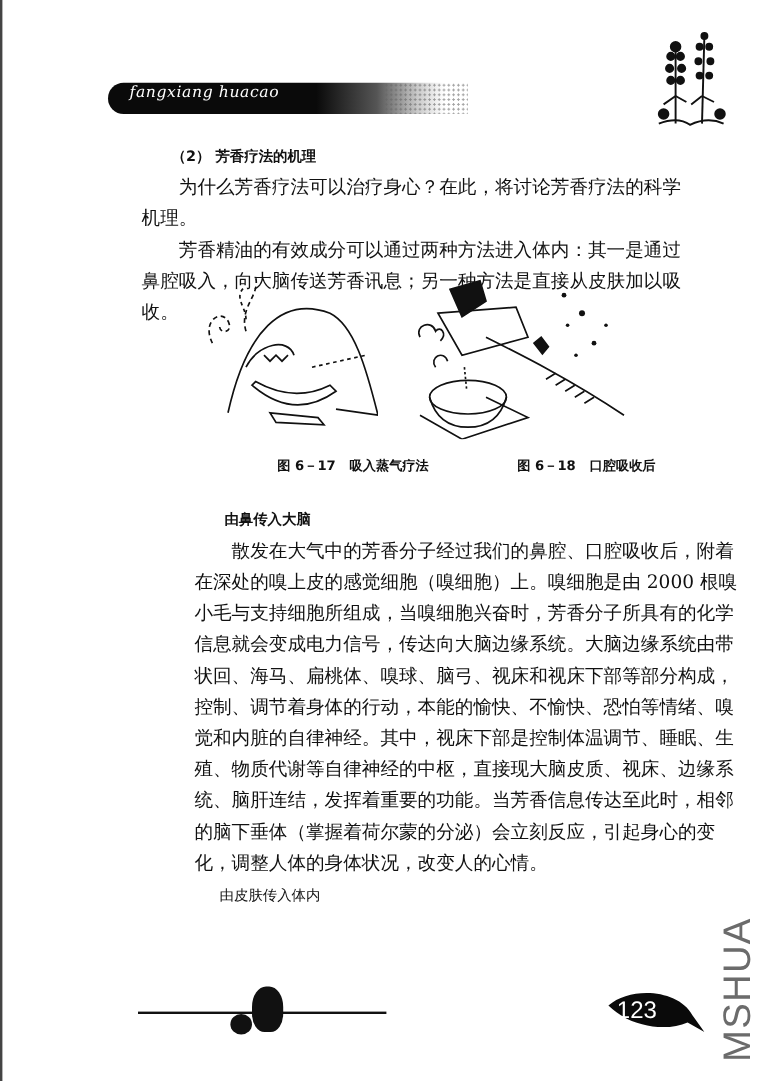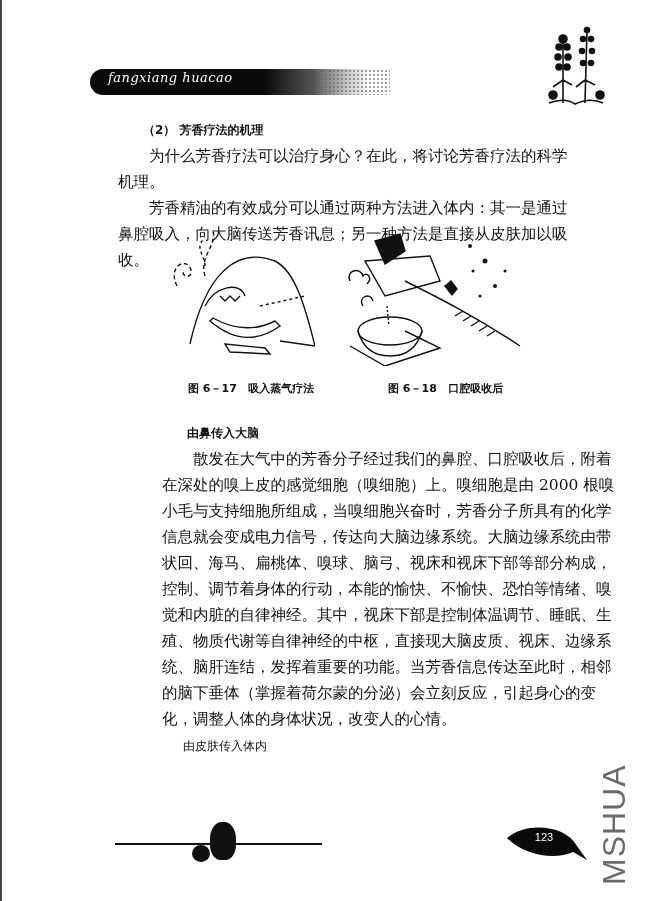--- a/index.html
+++ b/index.html
@@ -25,27 +25,27 @@
     font-family: "DejaVu Serif", serif; font-style: italic; font-size: 13px; letter-spacing: .5px;
   }
   .plant-icon { position: absolute; left: 545px; top: 25px; width: 62px; height: 82px; }
 
   .text { position: absolute; left: 118px; width: 455px; font-size: 15.5px; line-height: 26px; }
   .h { font-weight: bold; font-family: "DejaVu Sans", sans-serif; font-size: 12px; }
   .indent { text-indent: 2em; }
   p { margin: 0; }
 
   .fig { position: absolute; }
-  .caption { position: absolute; font-size: 11px; font-weight: bold; font-family: "DejaVu Sans", sans-serif; }
+  .caption { position: absolute; font-size: 11px; font-weight: bold; font-family: "DejaVu Sans", sans-serif; margin-left: 43px; }
 
   .footer-line { position: absolute; left: 115px; top: 843px; width: 207px; height: 1.5px; background: #111; }
   .ink-blot { position: absolute; background: #111; border-radius: 50%; }
   .page-leaf { position: absolute; left: 505px; top: 826px; width: 82px; height: 36px; }
-  .page-num { position: absolute; left: 514px; top: 831px; width: 60px; text-align: center; color: #fff;
-    font-family: "Liberation Sans", sans-serif; font-size: 11px; }
+  .page-num { position: absolute; left: 514px; top: 831px; width: 60px; color: #fff;
+    font-family: "Liberation Sans", sans-serif; font-size: 20px; }
   .watermark {
     position: absolute; left: 596px; top: 885px; transform-origin: 0 0; transform: rotate(-90deg);
     font-family: "Liberation Sans", sans-serif; font-size: 32px; color: #6b6b6b; letter-spacing: 1px;
   }
 </style>
 </head>
 <body>
 
 <div class="left-edge"></div>
 

